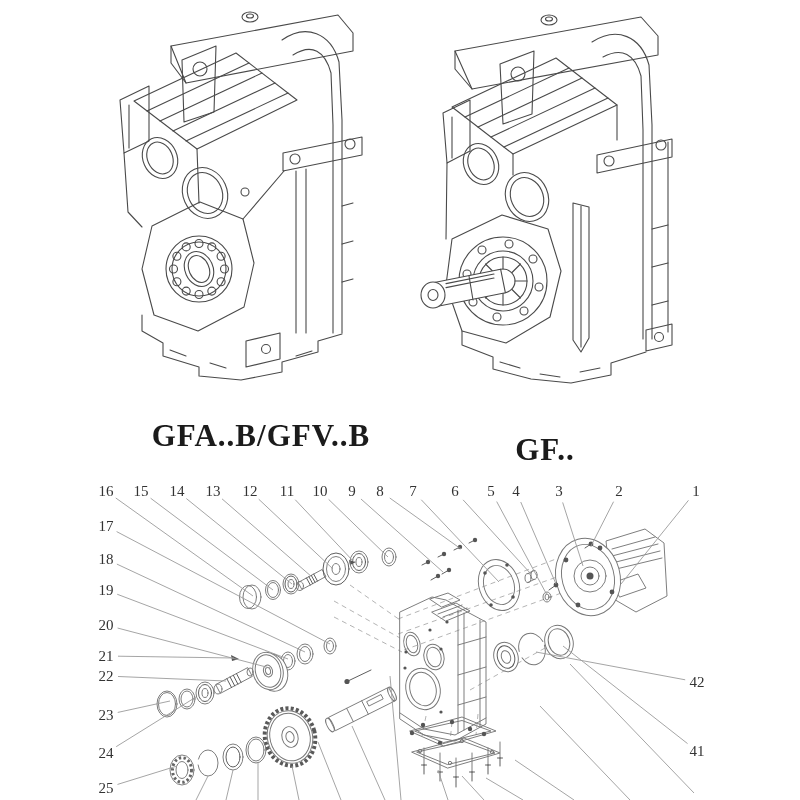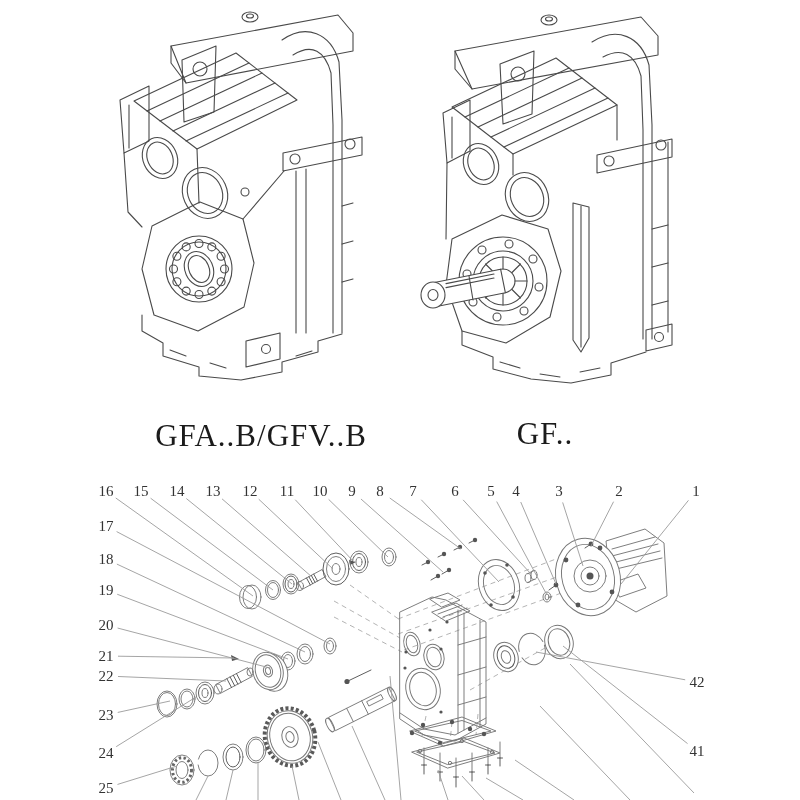--- a/index.html
+++ b/index.html
@@ -11,21 +11,21 @@
   .lnf{fill:#ffffff;stroke:var(--draw,#4a4a4a);stroke-width:1.1;stroke-linejoin:round;}
   .pt{fill:none;stroke:var(--part,#777);stroke-width:.95;stroke-linejoin:round;stroke-linecap:round;}
   .ptf{fill:#ffffff;stroke:var(--part,#777);stroke-width:.95;stroke-linejoin:round;}
   .dk{stroke:#555;}
   .dkf{fill:#555;stroke:none;}
   .teeth{fill:none;stroke:#5a5a5a;stroke-width:4;stroke-dasharray:3 2.2;}
   .balls{fill:none;stroke:#666;stroke-width:3;stroke-dasharray:2.4 2.4;}
   .dash{fill:none;stroke:var(--dash,#ababab);stroke-width:.9;stroke-dasharray:5 4;}
   .leader{stroke:var(--leader,#9b9b9b);stroke-width:.9;fill:none;}
   .callout{font-family:"Liberation Serif",serif;font-size:15px;fill:var(--num,#333);text-anchor:middle;}
-  .model-label{position:absolute;transform:translateX(-50%);font-weight:normal;font-size:31px;
+  .model-label{position:absolute;transform:translateX(-50%);font-weight:bold;font-size:31px;
                color:#1b1b1b;letter-spacing:1px;white-space:nowrap;}
 </style>
 </head>
 <body>
 
 <div class="page">
 
 <svg id="scene" width="800" height="800" viewBox="0 0 800 800">
 
   <g>
@@ -451,15 +451,15 @@
           <text x="106" y="720" class="callout">23</text>
           <text x="106" y="758" class="callout">24</text>
           <text x="106" y="793" class="callout">25</text>
           <text x="697" y="687" class="callout">42</text>
           <text x="697" y="756" class="callout">41</text>
         </g>
   </g>
 </svg>
 
 <div class="model-label" style="left:261px; top:418px;">GFA..B/GFV..B</div>
-<div class="model-label" style="left:545px; top:416px;">GF..</div>
+<div class="model-label" style="left:545px; top:432px;">GF..</div>
 
 </div>
 
 </body></html>

